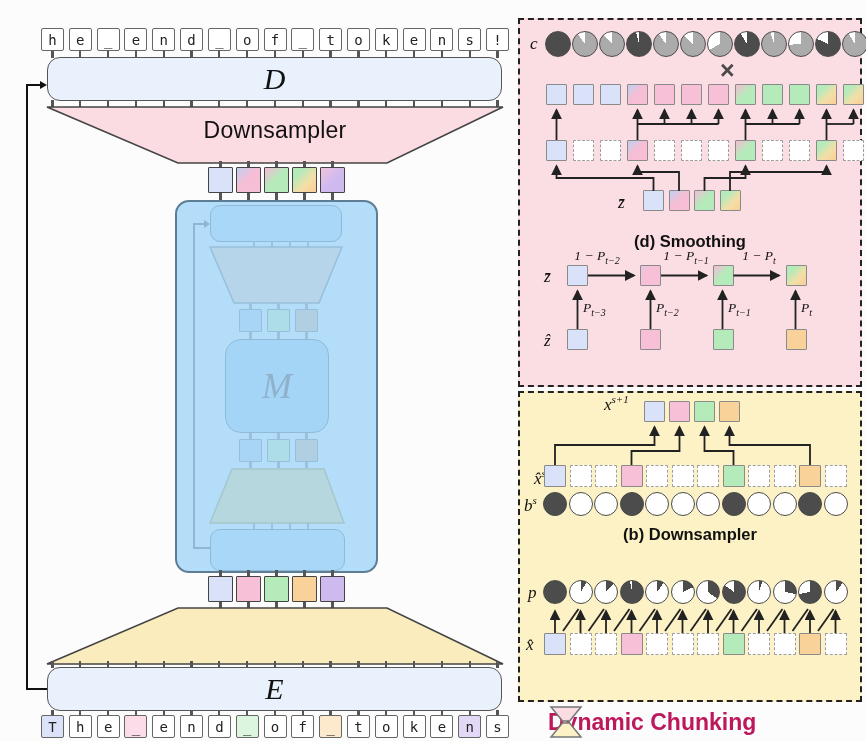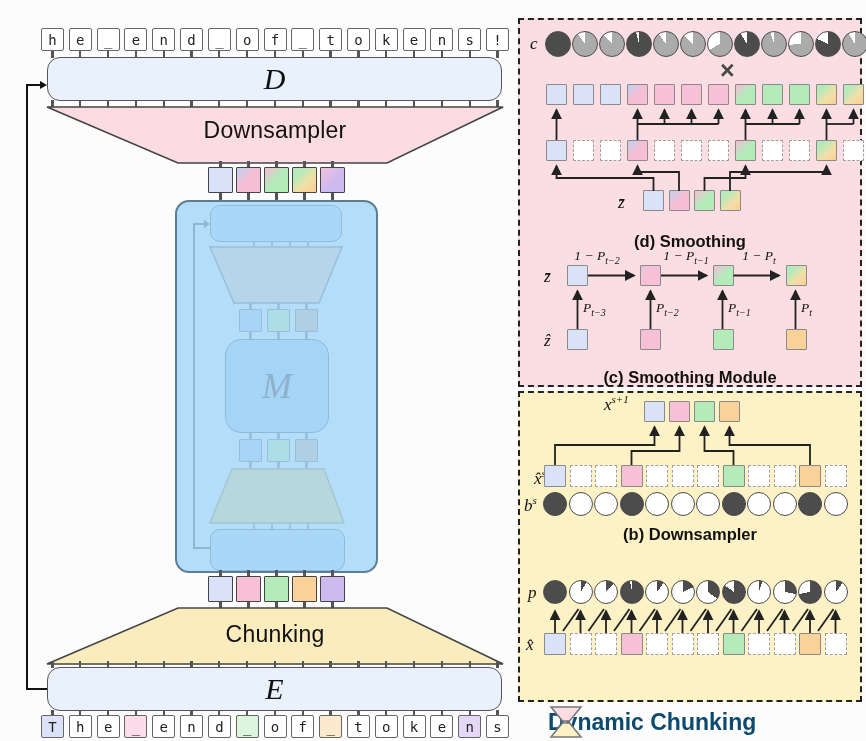--- a/index.html
+++ b/index.html
@@ -57,21 +57,21 @@
   .mlab sub{font-size:10px;}
   .caption{font-weight:bold;font-size:16.5px;color:#111;text-align:center;width:100%;}
   .times{font-size:25px;font-weight:bold;color:#4a4a4a;}
   
   .line{background:#111;}
   .gline{background:#6f94b0;}
   .arrowright{width:0;height:0;border-top:4.5px solid transparent;border-bottom:4.5px solid transparent;border-left:7px solid #111;}
   .garrowright{width:0;height:0;border-top:4px solid transparent;border-bottom:4px solid transparent;border-left:6px solid #6f94b0;}
   svg{position:absolute;overflow:visible;}
   svg path,svg line{fill:none;stroke:#222;stroke-width:1.8;}
-  .legendtext{font-weight:bold;font-size:23px;color:#0c4a6e;}
+  .legendtext{font-weight:bold;font-size:23px;color:#be185d;}
 </style>
 </head>
 <body>
 
 <div id="canvas">
 
   <div class="abs tokrow" style="left:41px;top:28px;width:468px;height:23px;">
       <div class="tok">h</div>
       <div class="tok">e</div>
       <div class="tok">_</div>
@@ -155,21 +155,20 @@
       <div class="chunk" style="background: rgb(248, 192, 214);"></div>
       <div class="chunk" style="background: rgb(181, 234, 186);"></div>
       <div class="chunk" style="background: rgb(249, 210, 154);"></div>
       <div class="chunk" style="background: rgb(207, 186, 240);"></div>
     </div>
   <div class="abs ticks5" style="left:208px;top:601.5px;width:137px;height:6px;"></div>
 
   <svg class="abs" style="left:47px;top:607px;" width="456" height="58">
     <polygon points="131,1 340,1 456,57 0,57" style="fill:#fbecbe;stroke:#444;stroke-width:1.6;"></polygon>
   </svg>
-  <div class="abs traplabel" style="left:47px;top:621px;width:456px;">Chunking</div>
 
   <div class="abs ticks17" style="left:41px;top:660.5px;width:468px;height:7px;"></div>
   <div class="abs bigblock" style="left:47px;top:667px;width:455px;height:44px;">
     <span class="mathcap">E</span>
   </div>
   <div class="abs ticks17" style="left:41px;top:709.5px;width:468px;height:6px;"></div>
   <div class="abs tokrow" style="left:41px;top:715px;width:468px;height:23px;">
       <div class="tok" style="background: rgb(220, 227, 248);">T</div>
       <div class="tok">h</div>
       <div class="tok">e</div>
@@ -269,21 +268,20 @@
     <div class="abs mlab" style="left:204px;top:228px;width:70px;">
       <span>1 − P</span><sub>t</sub></div>
     <div class="abs mlab" style="left:63px;top:280px;">
       <span>P</span><sub>t−3</sub></div>
     <div class="abs mlab" style="left:136px;top:280px;">
       <span>P</span><sub>t−2</sub></div>
     <div class="abs mlab" style="left:208px;top:280px;">
       <span>P</span><sub>t−1</sub></div>
     <div class="abs mlab" style="left:281px;top:280px;">
       <span>P</span><sub>t</sub></div>
-    <div class="abs caption" style="left:0;top:348px;">(c) Smoothing Module</div>
 
     <svg class="abs" style="left:0;top:0;" width="344" height="369">
       <defs>
           <marker id="ah1" markerWidth="7" markerHeight="7" refX="5" refY="3" orient="auto">
         <path d="M0 0 L6 3 L0 6 Z" style="fill:#222;stroke:none;"></path>
           </marker>
         </defs>
       <path d="M133.5 171 V158 H36.5 V146" marker-end="url(#ah1)"></path>
       <path d="M159 171 V152 H117.5 V146" marker-end="url(#ah1)"></path>
       <path d="M184.5 171 V158 H225.5 V146" marker-end="url(#ah1)"></path>

